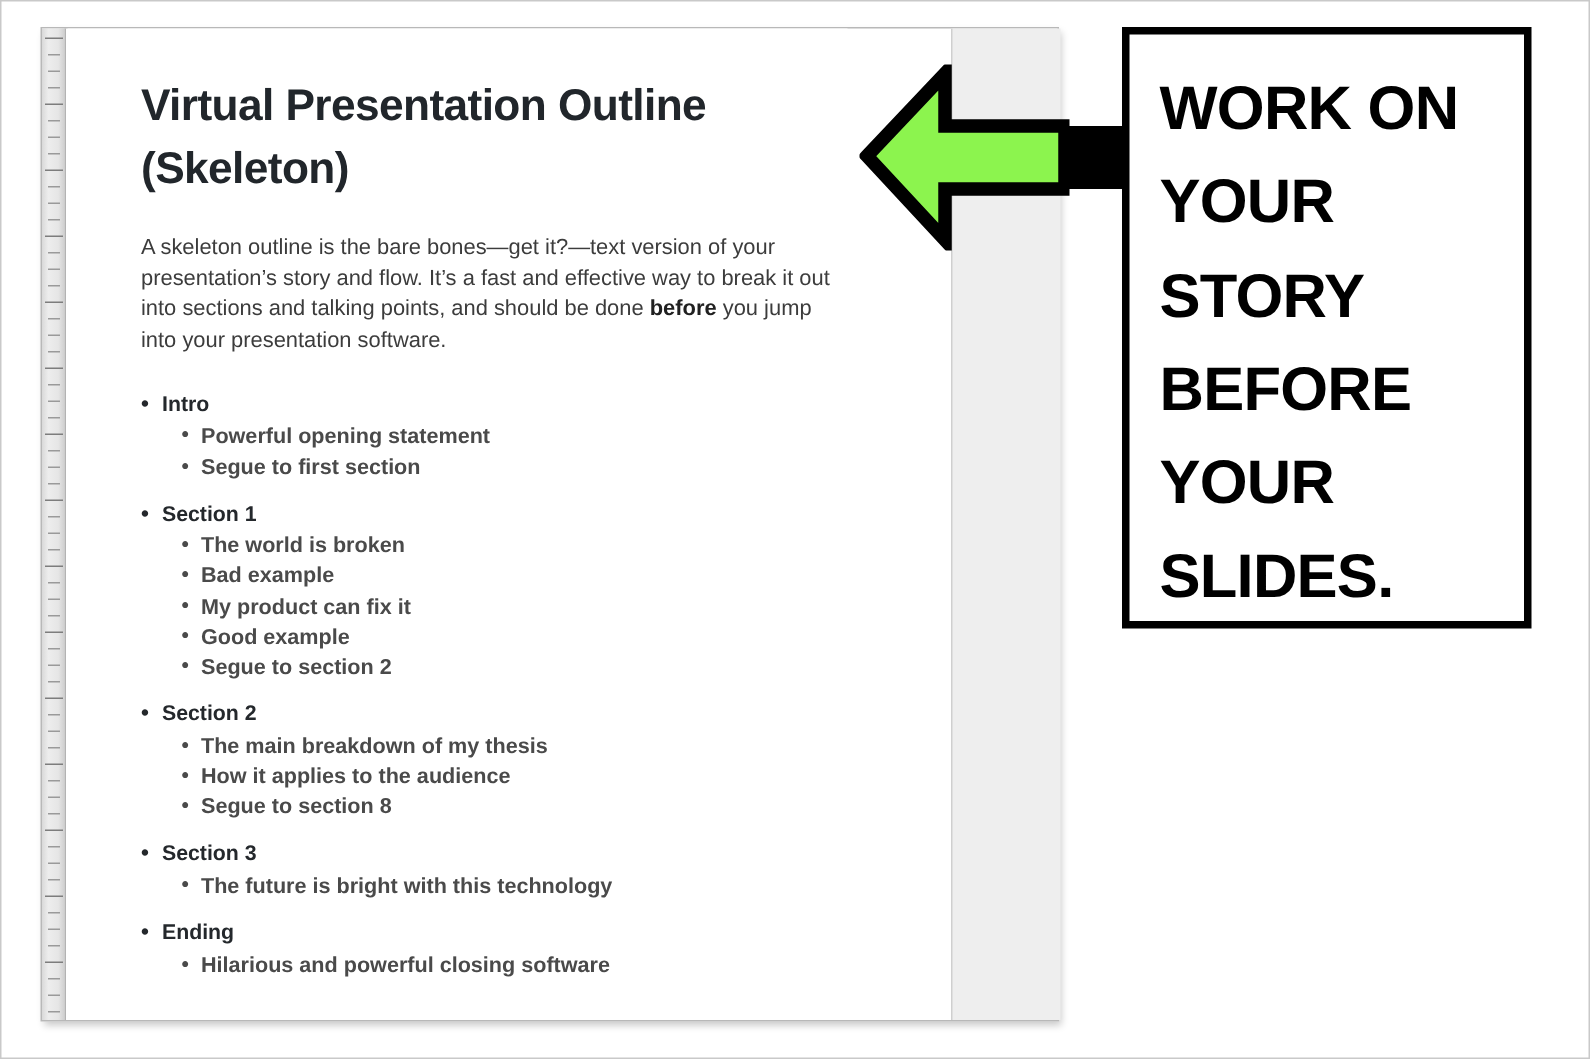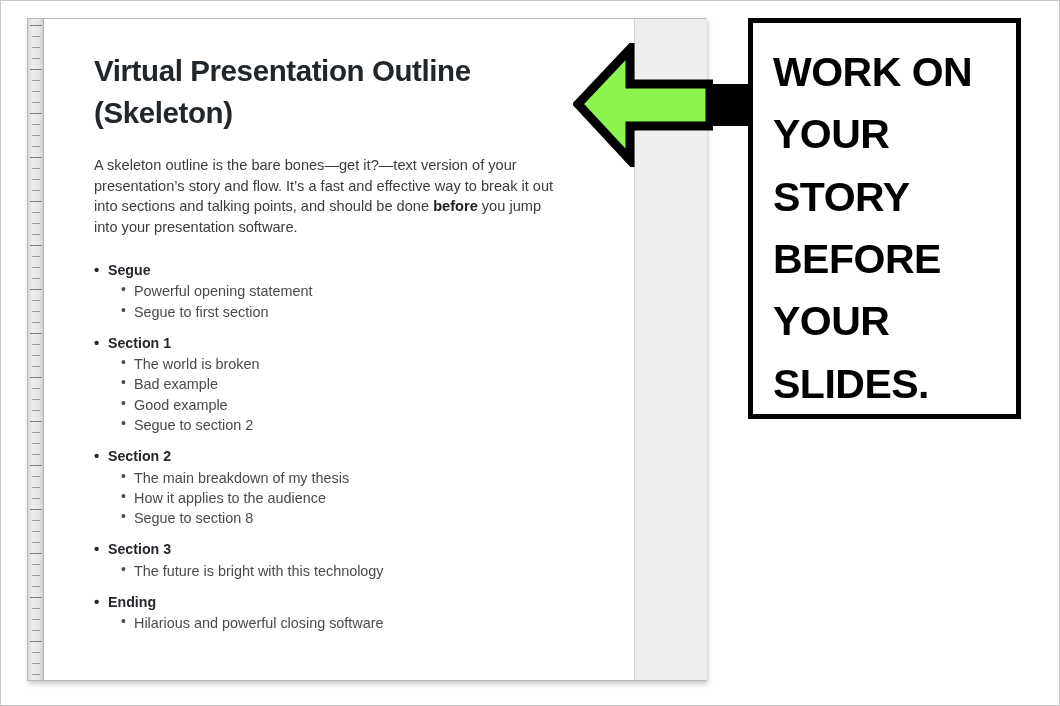--- a/index.html
+++ b/index.html
@@ -123,21 +123,21 @@
     content: "\2022";
     position: absolute;
     left: 0;
     top: -1px;
     font-size: 15px;
     color: #24282c;
   }
 
   .lvl2 {
     font-size: 14.4px;
-    font-weight: 400;
+    font-weight: 700;
     color: #4a4a4a;
     position: relative;
     padding-left: 40px;
     line-height: 1.40;
   }
   .lvl2::before {
     content: "\2022";
     position: absolute;
     left: 27px;
     top: -1px;
@@ -258,28 +258,29 @@
     <div id="gray-panel"></div>
 
     <div id="page-content">
 
       <h1 id="doc-title">Virtual Presentation Outline (Skeleton)</h1>
 
       <p id="doc-paragraph"><span>A skeleton outline is the bare bones—get it?—text version of your presentation’s story and flow. It’s a fast and effective way to break it out into sections and talking points, and should be done </span><b>before</b><span> you jump into your presentation software.</span></p>
 
       <div id="outline-list">
           <div class="outline-group">
-            <div class="lvl1">Segue</div>
+            <div class="lvl1">Intro</div>
             <div class="lvl2">Powerful opening statement</div>
             <div class="lvl2">Segue to first section</div>
           </div>
           <div class="outline-group">
             <div class="lvl1">Section 1</div>
             <div class="lvl2">The world is broken</div>
             <div class="lvl2">Bad example</div>
+            <div class="lvl2">My product can fix it</div>
             <div class="lvl2">Good example</div>
             <div class="lvl2">Segue to section 2</div>
           </div>
           <div class="outline-group">
             <div class="lvl1">Section 2</div>
             <div class="lvl2">The main breakdown of my thesis</div>
             <div class="lvl2">How it applies to the audience</div>
             <div class="lvl2">Segue to section 8</div>
           </div>
           <div class="outline-group">

